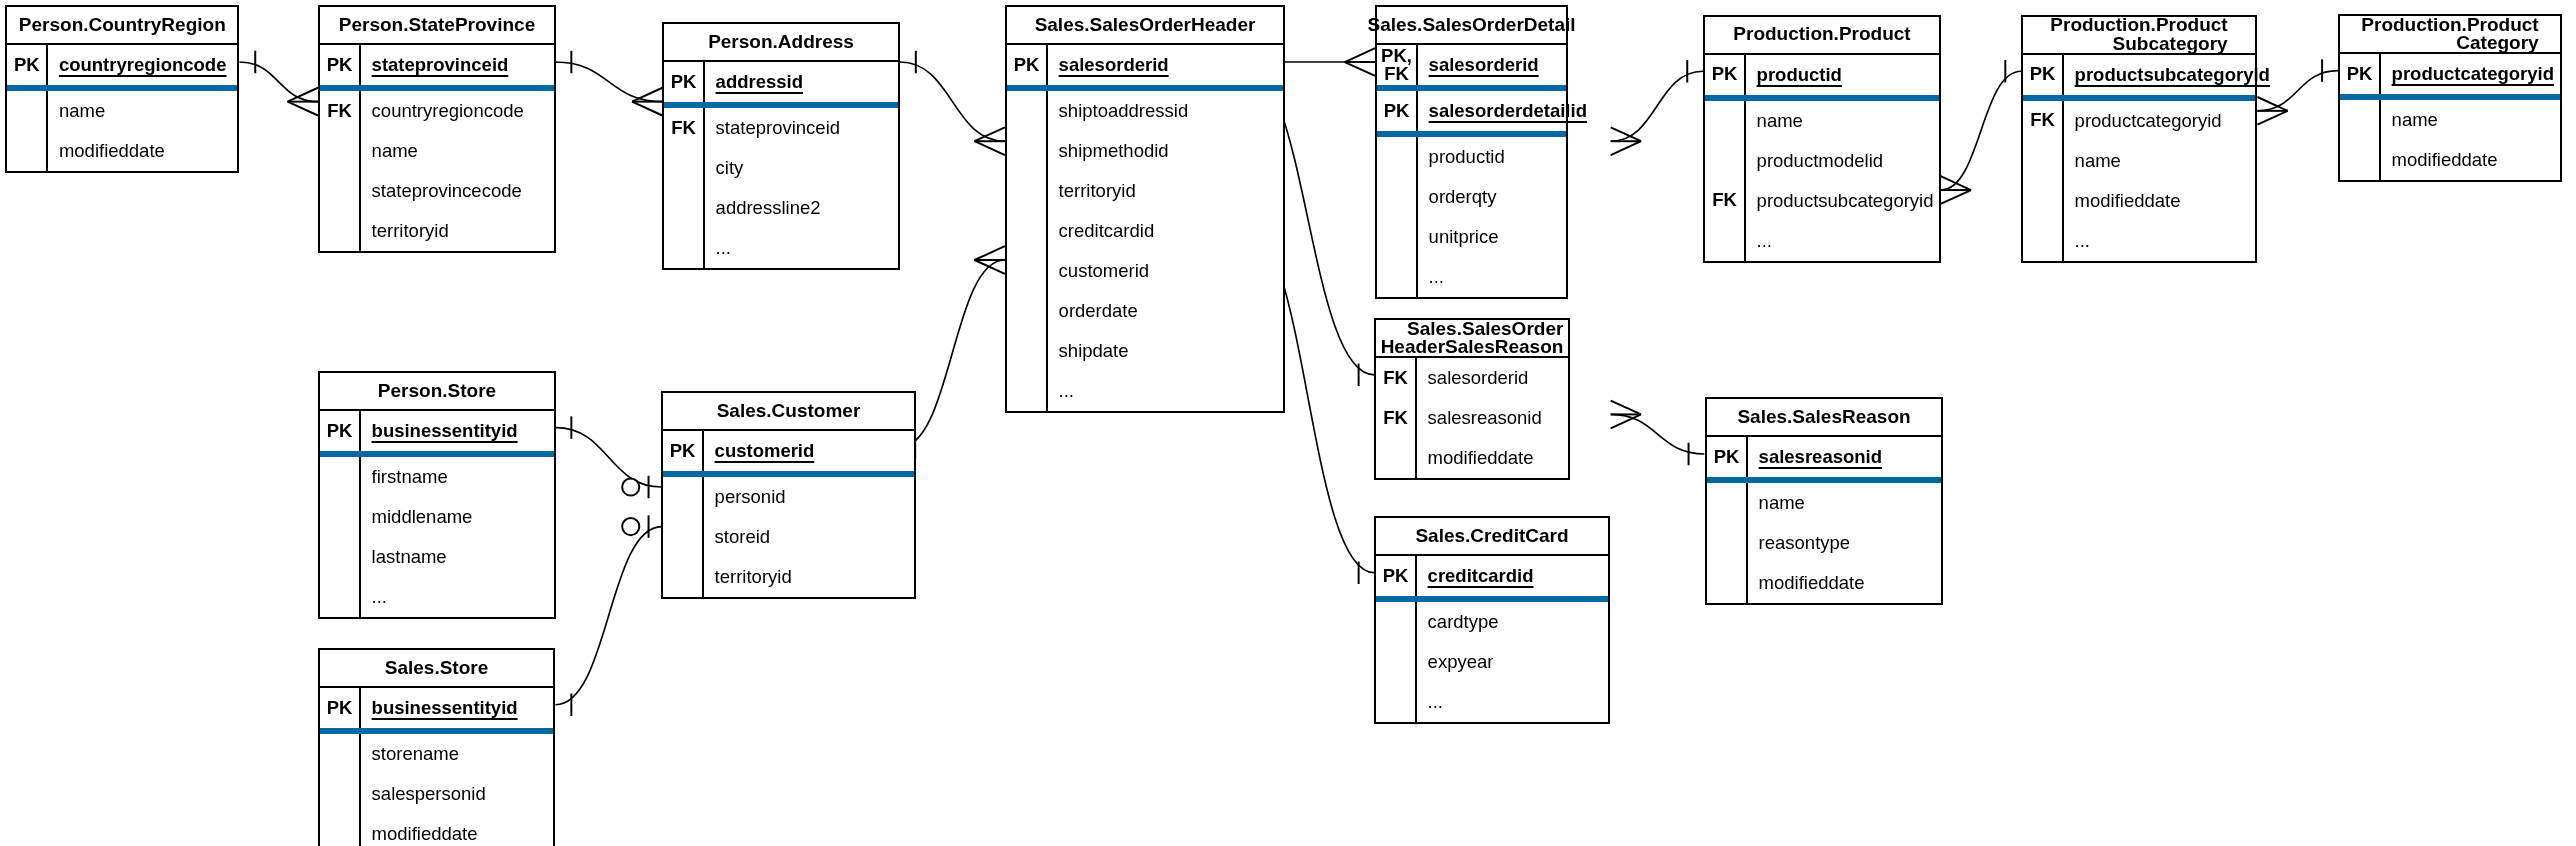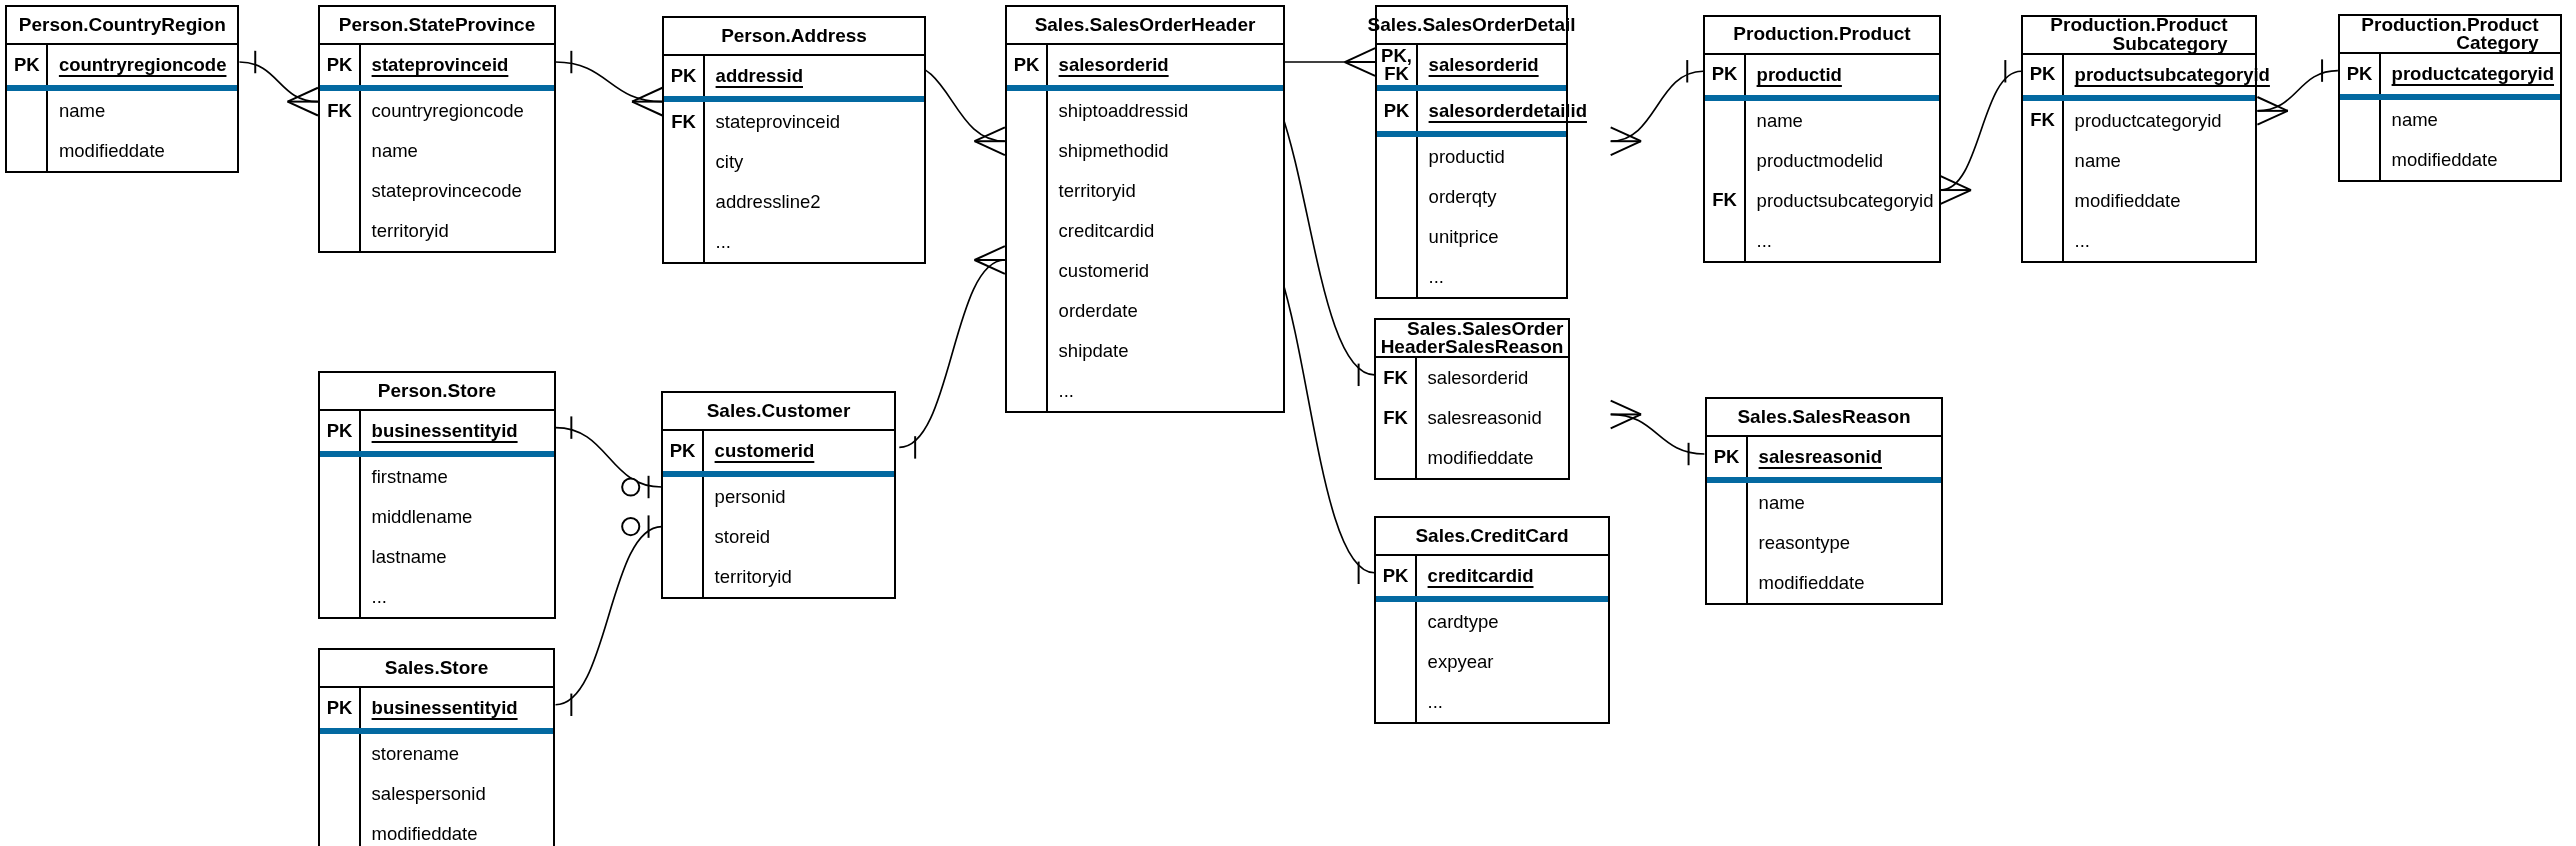--- a/index.html
+++ b/index.html
@@ -177,21 +177,21 @@
           <div class="row">
             <div class="kcell"></div>
             <div class="ncell">stateprovincecode</div>
           </div>
           <div class="row">
             <div class="kcell"></div>
             <div class="ncell">territoryid</div>
           </div>
         </div>
       </div>
-      <div class="tbl" style="left: 662px; top: 16px; width: 264px;">
+      <div class="tbl" style="left: 662px; top: 22px; width: 238px;">
         <div class="hdr">Person.Address</div>
         <div class="sec">
           <div class="row">
             <div class="kcell">PK</div>
             <div class="ncell pk">addressid</div>
           </div>
         </div>
         <div class="sec">
           <div class="row">
             <div class="kcell">FK</div>
@@ -383,21 +383,21 @@
           <div class="row">
             <div class="kcell"></div>
             <div class="ncell">lastname</div>
           </div>
           <div class="row">
             <div class="kcell"></div>
             <div class="ncell">...</div>
           </div>
         </div>
       </div>
-      <div class="tbl" style="left: 661px; top: 391px; width: 235px;">
+      <div class="tbl" style="left: 661px; top: 391px; width: 255px;">
         <div class="hdr">Sales.Customer</div>
         <div class="sec">
           <div class="row">
             <div class="kcell">PK</div>
             <div class="ncell pk">customerid</div>
           </div>
         </div>
         <div class="sec">
           <div class="row">
             <div class="kcell"></div>

